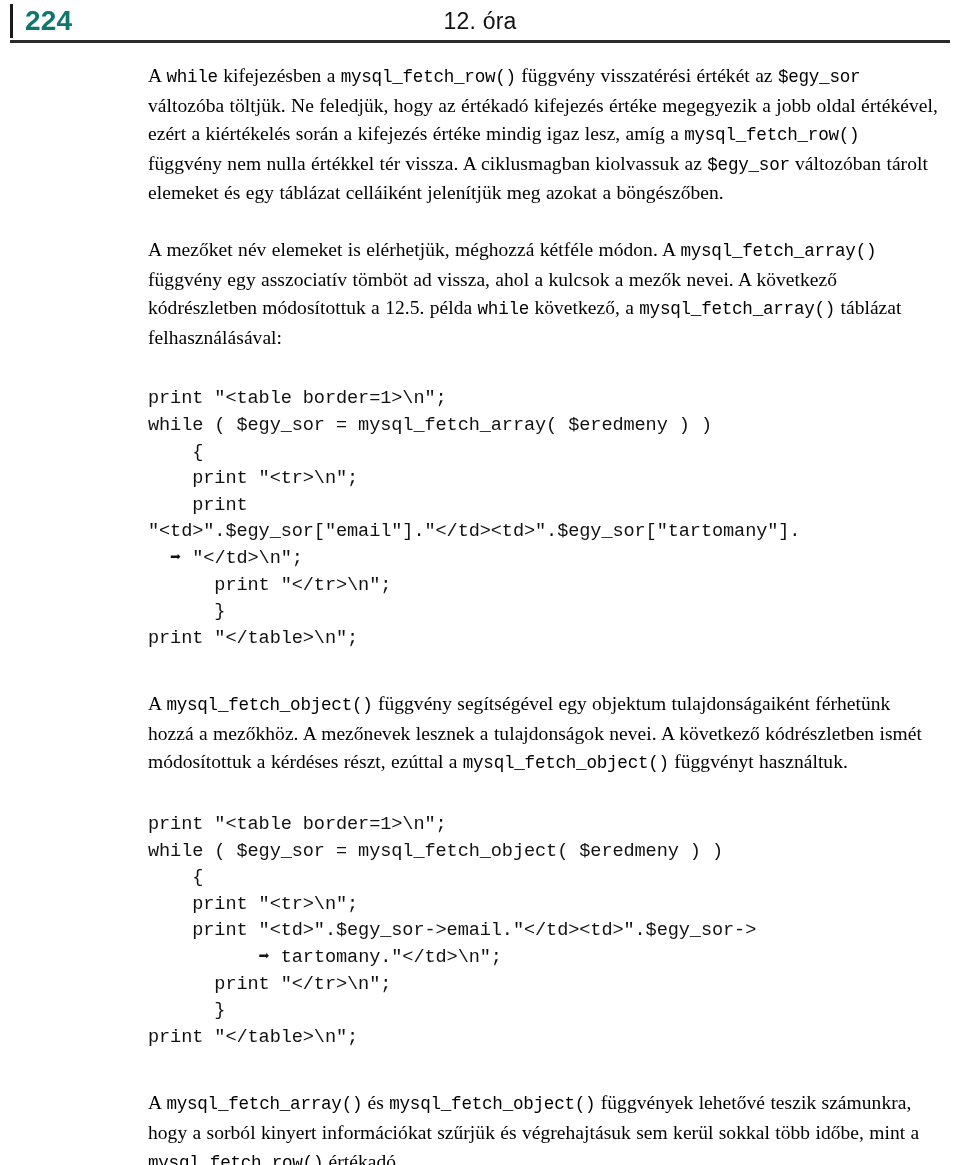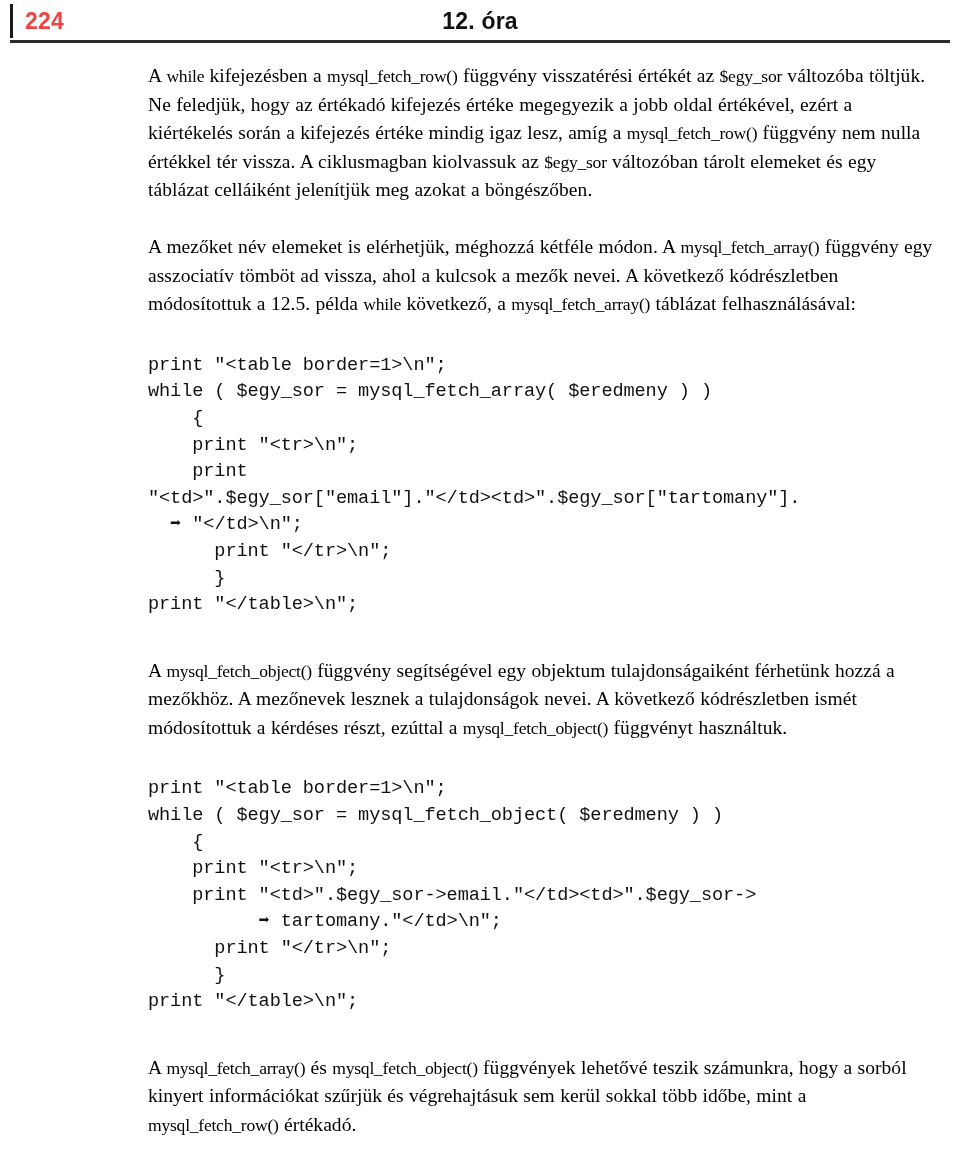--- a/index.html
+++ b/index.html
@@ -31,39 +31,39 @@
     left: 10px;
     top: 4px;
     height: 34px;
     padding-left: 12px;
     border-left: 3px solid #1a1a1a;
     display: flex;
     align-items: center;
   }
   .folio-num {
     font-family: "Liberation Sans", "DejaVu Sans", sans-serif;
-    font-size: 23px;
+    font-size: 28px;
     font-weight: 700;
     letter-spacing: 0.2px;
-    color: #ef4444;
+    color: #0f766e;
     line-height: 1;
     text-align: right;
   }
   .running-title {
     position: absolute;
     left: 0;
     top: 4px;
     width: 960px;
     height: 34px;
     display: flex;
     align-items: center;
     justify-content: center;
     font-family: "Liberation Sans", "DejaVu Sans", sans-serif;
     font-size: 23px;
-    font-weight: 700;
+    font-weight: 400;
     color: #111111;
     letter-spacing: 0.2px;
   }
   .header-rule {
     position: absolute;
     left: 10px;
     top: 40px;
     width: 940px;
     height: 3px;
     background: #2b2b2b;
@@ -84,21 +84,21 @@
     text-align: left;
     letter-spacing: 0.05px;
     word-spacing: 0.4px;
   }
 
   .gap-sm { height: 28px; }
   .gap-md { height: 34px; }
   .gap-lg { height: 38px; }
 
   code, .mono {
-    font-family: Liberation Serif, serif;
+    font-family: Liberation Mono, monospace;
     font-size: 17.6px;
     letter-spacing: -0.25px;
   }
 
   
   pre.codeblock {
     margin: 0;
     font-family: "Liberation Mono", "DejaVu Sans Mono", monospace;
     font-size: 18.6px;
     line-height: 26.6px;

